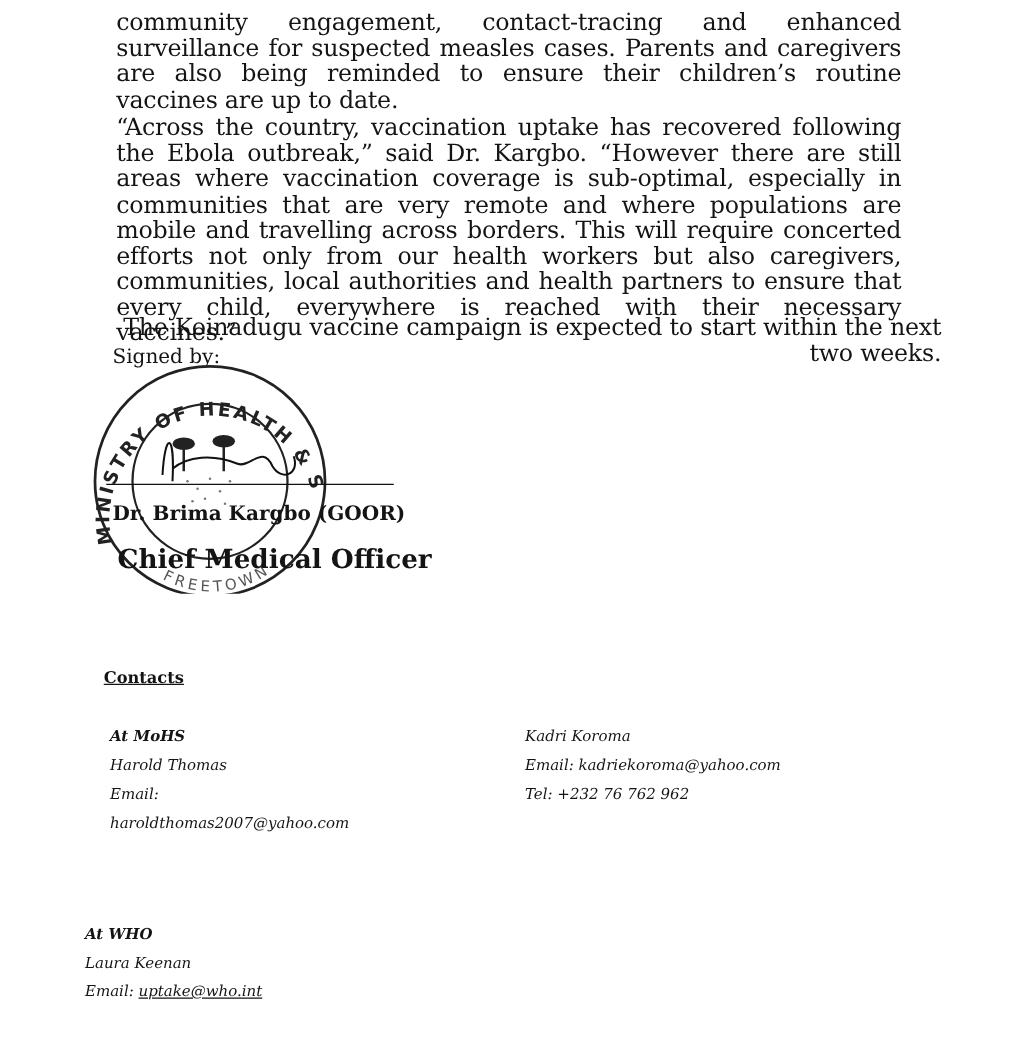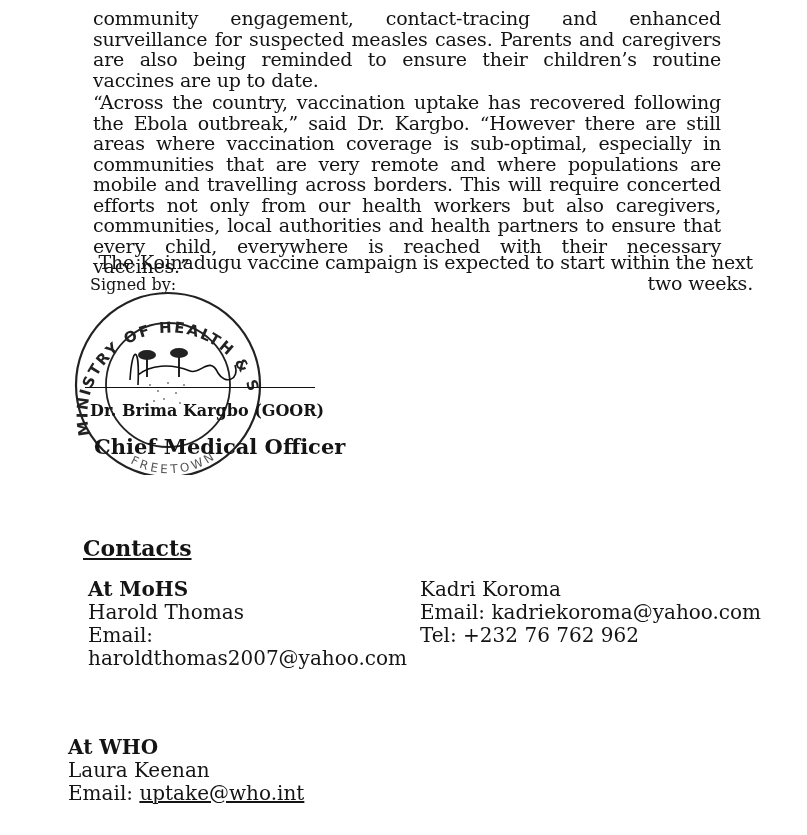--- a/index.html
+++ b/index.html
@@ -24,24 +24,24 @@
     position: absolute; left: 85px; top: 387px; width: 230px; height: 0;
     border-top: 1.6px solid #111;
   }
   .sig-name {
     position: absolute; left: 90px; top: 401px; font-size: 16px; font-weight: bold;
   }
   .sig-title {
     position: absolute; left: 94px; top: 434px; font-size: 21px; font-weight: bold;
   }
   .contacts-h {
-    position: absolute; left: 83px; top: 535px; font-size: 22px; font-weight: bold;
+    position: absolute; left: 83px; top: 535px; font-size: 13px; font-weight: bold;
     text-decoration: underline;
   }
-  .contact-block { position: absolute; font-size: 20px; line-height: 23px; }
+  .contact-block { position: absolute; font-size: 12px; line-height: 23px; font-style: italic; }
   .contact-block .org { font-weight: bold; }
   .c-mohs { left: 88px; top: 578px; }
   .c-kadri { left: 420px; top: 578px; }
   .c-who { left: 68px; top: 736px; }
   .link { text-decoration: underline; }
 </style>
 </head>
 <body>
 
 <div class="para p1">community engagement, contact-tracing and enhanced surveillance for suspected measles cases. Parents and caregivers are also being reminded to ensure their children’s routine vaccines are up to date.</div>

